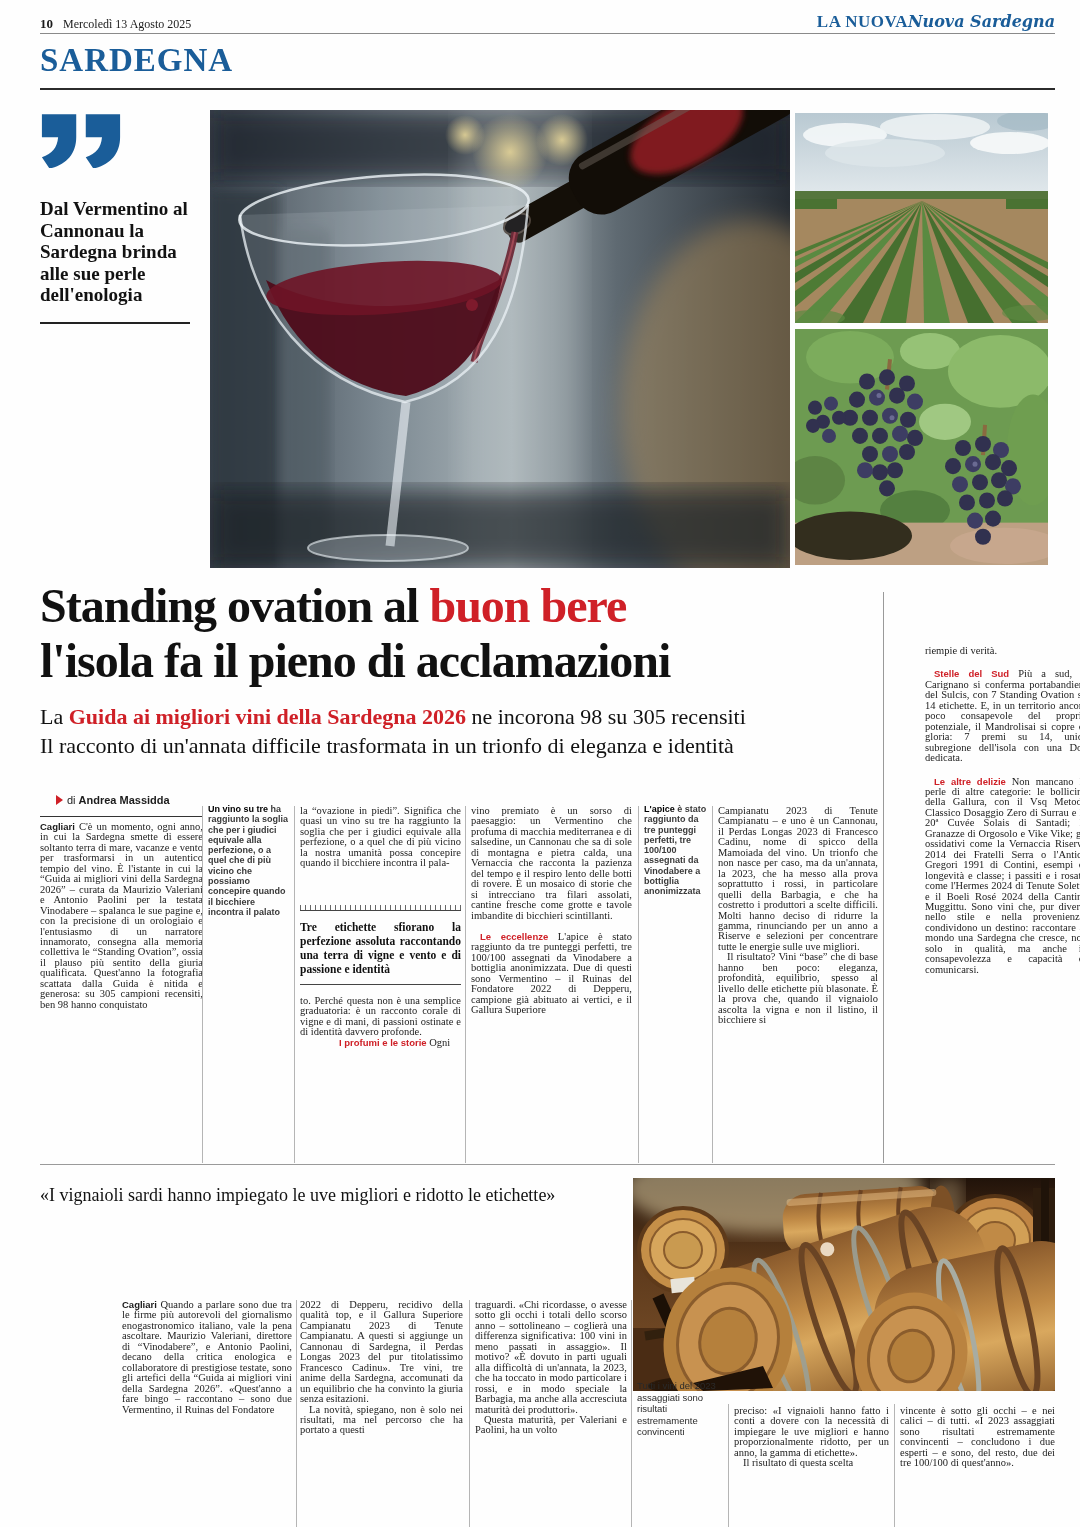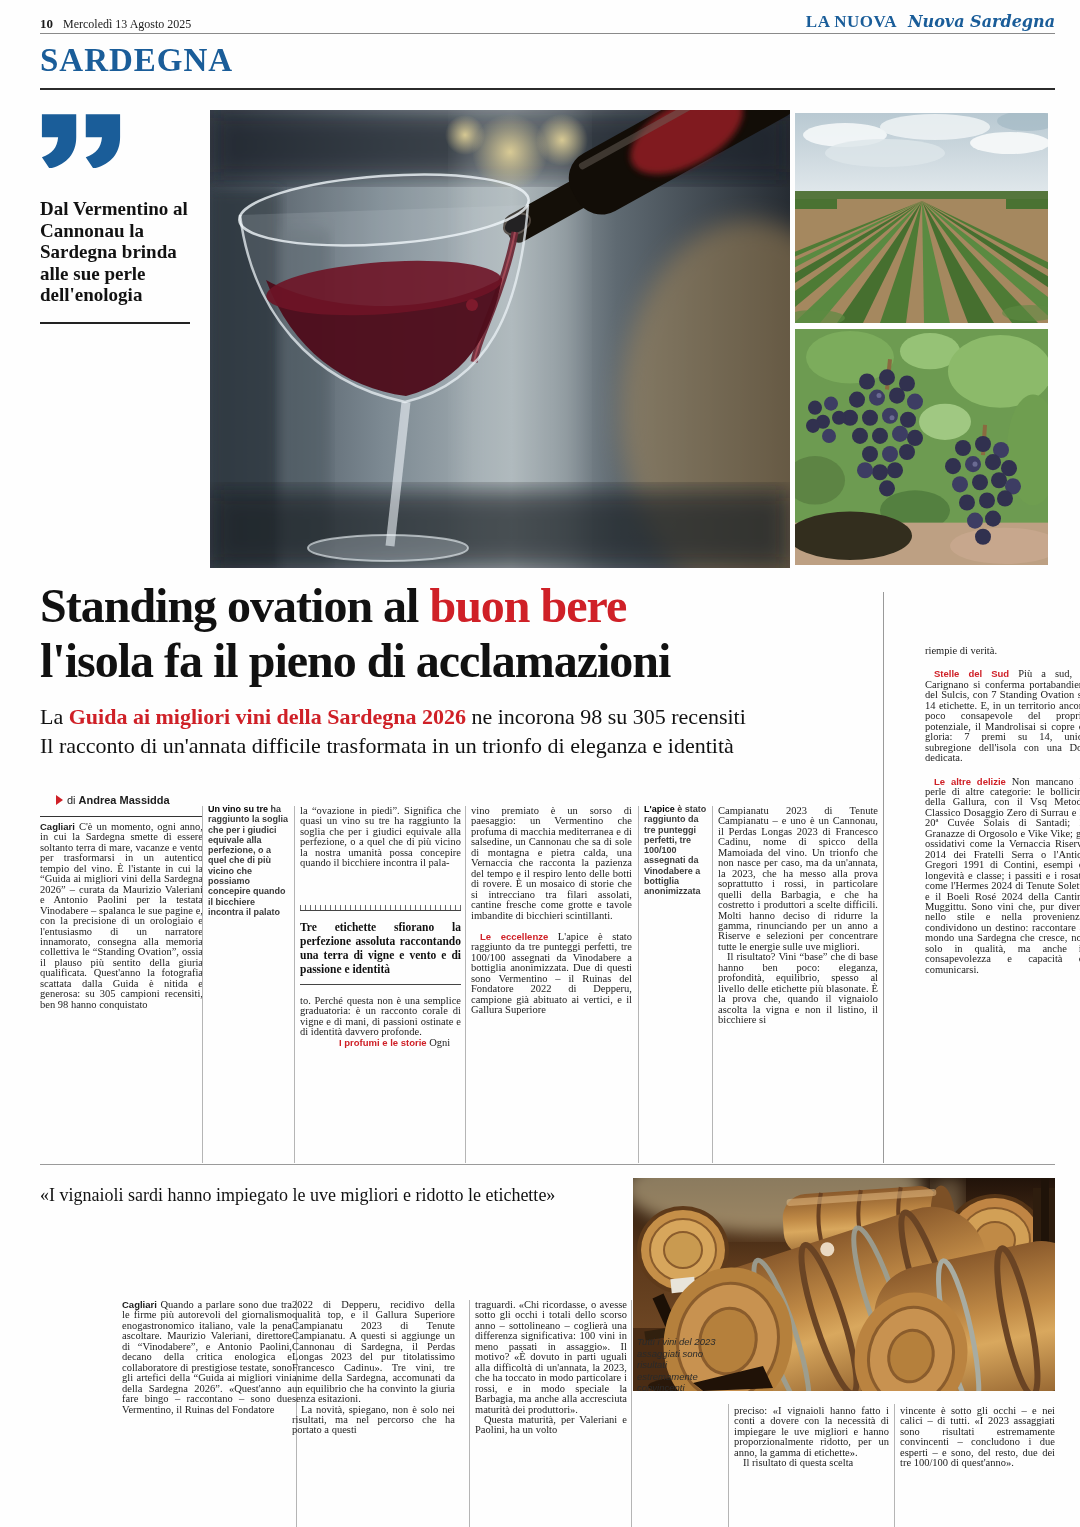--- a/index.html
+++ b/index.html
@@ -5,21 +5,21 @@
   html,body{margin:0;padding:0;background:#e8e8e8;}
   .page{position:relative;width:1080px;height:1527px;background:#fefefe;margin:0 auto;
         overflow:hidden;font-family:"Liberation Serif",serif;color:#1b1b1b;}
   .abs{position:absolute;}
 
   
   .topbar{left:40px;right:25px;top:12px;height:20px;display:flex;justify-content:space-between;align-items:flex-end;}
   .pagenum{font-weight:bold;font-size:13px;}
   .date{font-size:12px;margin-left:10px;}
   .toprule{left:40px;right:25px;top:33px;height:1px;background:#8a8a8a;}
-  .logo{display:flex;align-items:baseline;gap:11px;}
+  .logo{display:flex;align-items:baseline;gap:0;}
   .logo-primary{font-family:"Liberation Serif",serif;font-weight:bold;font-size:17px;color:#1a5d99;letter-spacing:.5px;}
   .logo-secondary{font-family:"DejaVu Serif",serif;font-style:italic;font-weight:bold;font-size:16px;color:#1a5d99;}
   .section-title{left:40px;top:42px;font-size:33px;font-weight:bold;color:#1a5d99;letter-spacing:1px;}
   .sectionrule{left:40px;right:25px;top:88px;height:2px;background:#2b2b2b;}
 
   
   .lead-quote{left:40px;top:112px;width:160px;}
   .lead-quote-text{margin-top:26px;font-size:19px;line-height:21.5px;font-weight:bold;color:#121212;}
   .lead-quote-rule{margin-top:16px;width:150px;height:2px;background:#222;}
   figure{margin:0;}
@@ -400,33 +400,33 @@
       <ellipse cx="278" cy="178" rx="22" ry="26" transform="rotate(14 278 178)" fill="#b5803c" stroke="#8a5c2c" stroke-width="3"></ellipse>
       <polygon points="60,205 130,188 140,210 70,213" fill="#201207"></polygon>
     </svg>
   </figure>
 
   <div class="abs col bt" style="left:122px;top:1300px;width:170px;height:227px;">
     <p><span class="dateline">Cagliari</span><span> Quando a parlare sono due tra le firme più autorevoli del giornalismo enogastronomico italiano, vale la pena ascoltare. Maurizio Valeriani, direttore di “Vinodabere”, e Antonio Paolini, decano della critica enologica e collaboratore di prestigiose testate, sono gli artefici della “Guida ai migliori vini della Sardegna 2026”. «Quest'anno a fare bingo – raccontano – sono due Vermentino, il Ruinas del Fondatore</span></p>
   </div>
   <div class="abs vdiv" style="left:296px;top:1300px;height:227px;"></div>
 
-  <div class="abs col bt" style="left:292px;top:1300px;width:163px;height:227px;font-family:Liberation Serif, serif;">
+  <div class="abs col bt" style="left:300px;top:1300px;width:163px;height:227px;font-family:Liberation Serif, serif;">
     <p>2022 di Depperu, recidivo della qualità top, e il Gallura Superiore Campianatu 2023 di Tenute Campianatu. A questi si aggiunge un Cannonau di Sardegna, il Perdas Longas 2023 del pur titolatissimo Francesco Cadinu». Tre vini, tre anime della Sardegna, accomunati da un equilibrio che ha convinto la giuria senza esitazioni.</p>
     <p>La novità, spiegano, non è solo nei risultati, ma nel percorso che ha portato a questi</p>
   </div>
   <div class="abs vdiv" style="left:469px;top:1300px;height:227px;"></div>
 
   <div class="abs col bt" style="left:475px;top:1300px;width:152px;height:227px;">
     <p>traguardi. «Chi ricordasse, o avesse sotto gli occhi i totali dello scorso anno – sottolineano – coglierà una differenza significativa: 100 vini in meno passati in assaggio». Il motivo? «È dovuto in parti uguali alla difficoltà di un'annata, la 2023, che ha toccato in modo particolare i rossi, e in modo speciale la Barbagia, ma anche alla accresciuta maturità dei produttori».</p>
     <p>Questa maturità, per Valeriani e Paolini, ha un volto</p>
   </div>
   <div class="abs vdiv" style="left:631px;top:1300px;height:227px;"></div>
 
-  <div class="abs col caption" style="left:637px;top:1336px;width:84px;height:119px;font-style:italic;">
+  <div class="abs col caption" style="left:637px;top:1380px;width:84px;height:119px;">
     <span>Tutti i vini del 2023 assaggiati sono risultati estremamente convincenti</span>
   </div>
   <div class="abs vdiv" style="left:728px;top:1404px;height:123px;"></div>
 
   <div class="abs col bt" style="left:734px;top:1406px;width:155px;height:121px;">
     <p>preciso: «I vignaioli hanno fatto i conti a dovere con la necessità di impiegare le uve migliori e hanno proporzionalmente ridotto, per un anno, la gamma di etichette».</p>
     <p>Il risultato di questa scelta</p>
   </div>
   <div class="abs vdiv" style="left:894px;top:1404px;height:123px;"></div>
 

